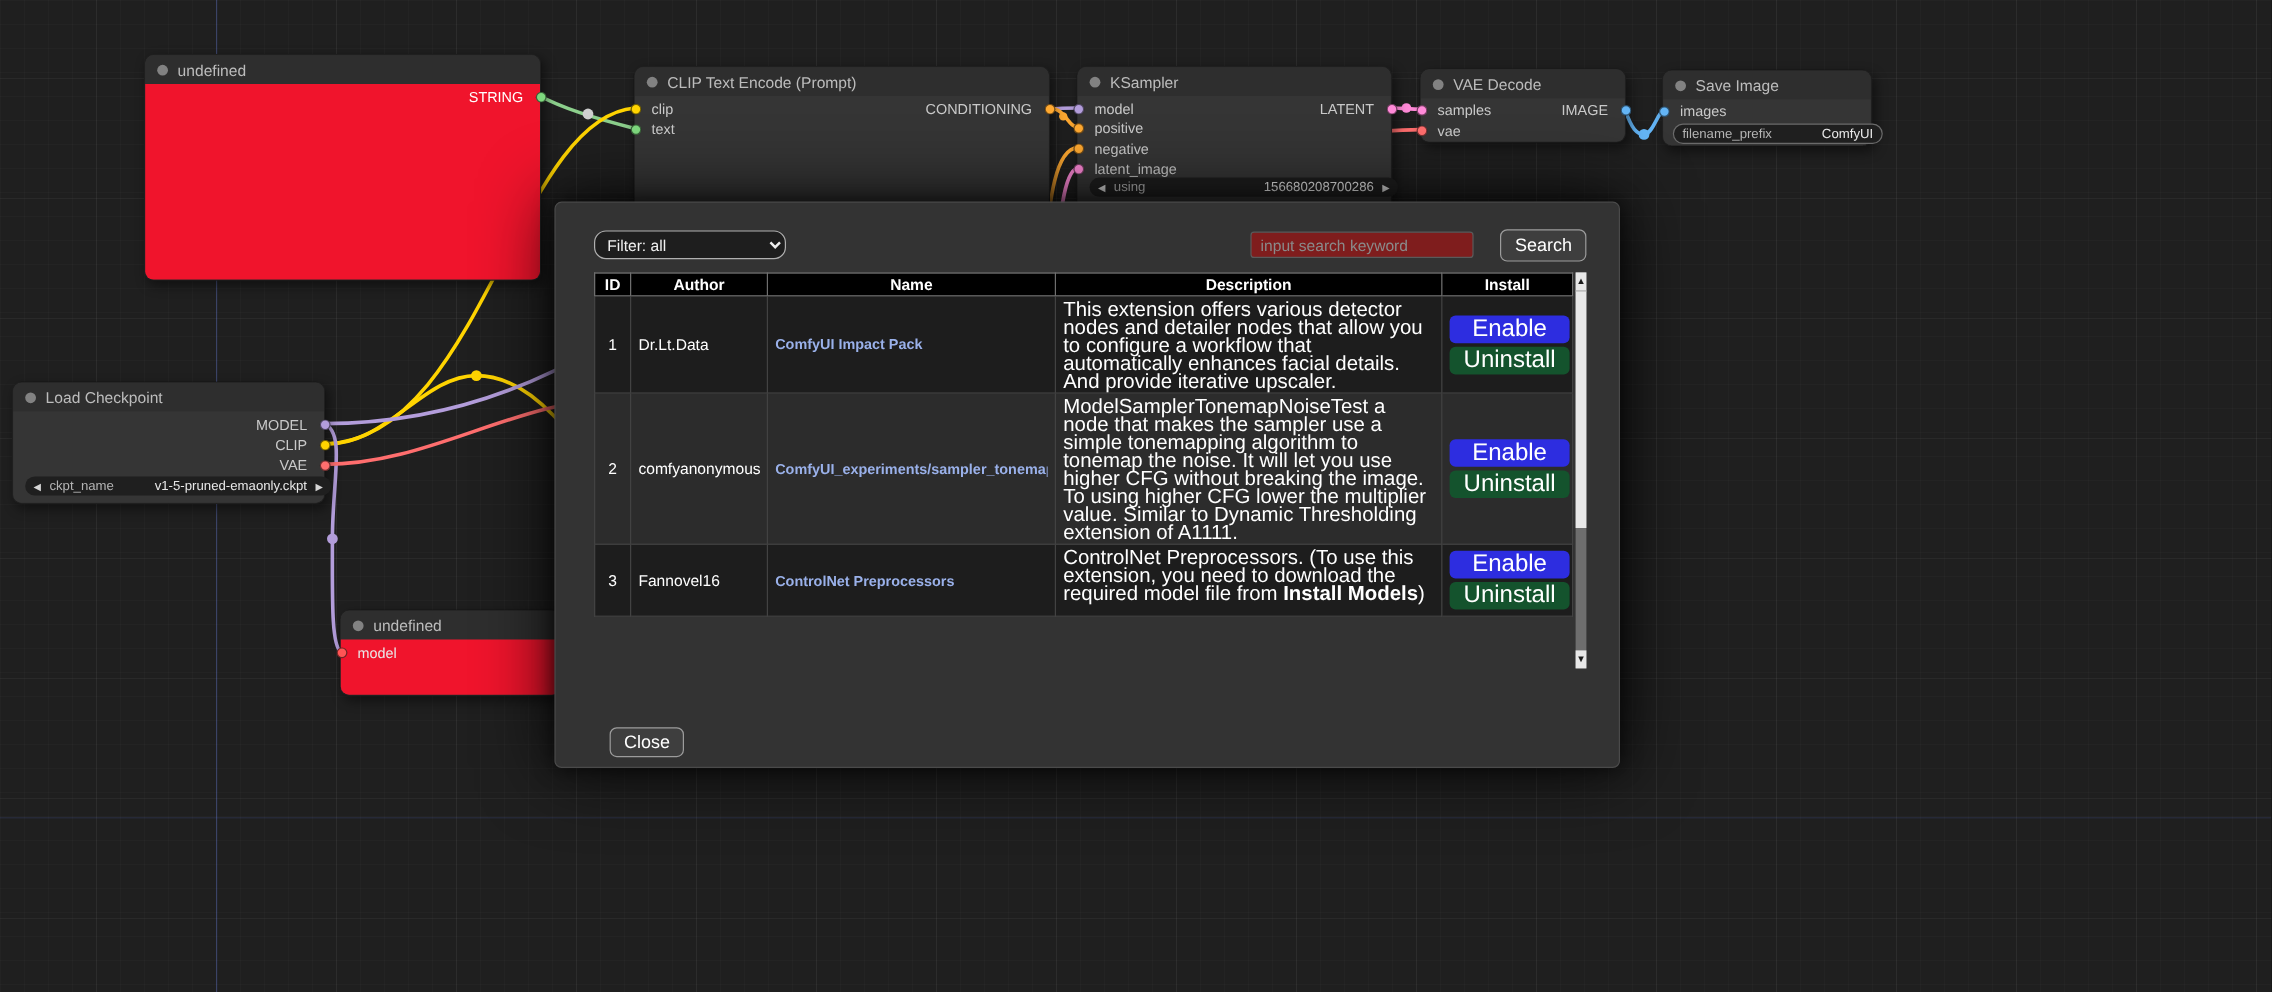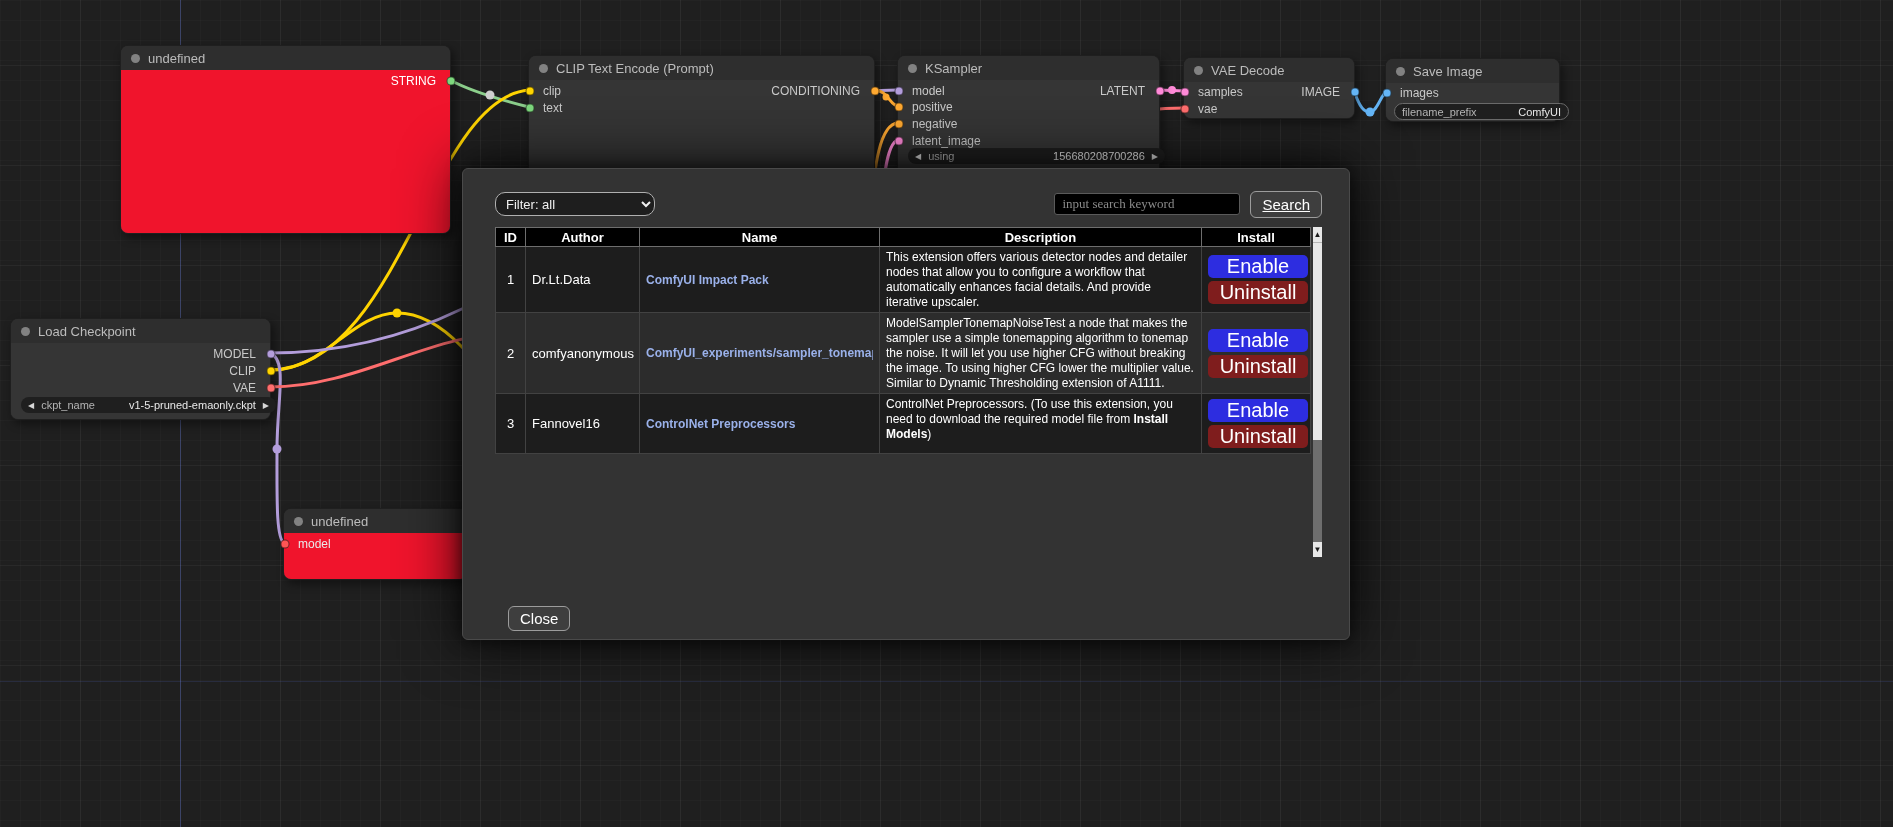--- a/index.html
+++ b/index.html
@@ -43,41 +43,41 @@
   .widget .wvalue{color:#e8e8e8;}
 
   
   .modal{position:absolute;left:462px;top:168px;width:888px;height:472px;z-index:10;
          background:#333;border:1px solid #4a4a4a;border-radius:6px;
          box-shadow:0 0 60px rgba(0,0,0,.85),0 0 16px rgba(0,0,0,.6);
          padding:22px 27px 0 32px;box-sizing:border-box;color:#fff;}
   .toolbar{display:flex;align-items:center;height:26px;margin-bottom:10px;}
   .filter-select{width:160px;height:24px;background:#1e1e1e;color:#f0f0f0;border:1px solid #b0b0b0;
          border-radius:10px;font-size:13px;padding:0 6px;font-family:inherit;}
-  .search-input{margin-left:auto;width:186px;height:22px;background:#000000;border:1px solid #5a5a5a;
-         color:#ddd;font-size:13px;padding:0 7px;border-radius:3px;box-sizing:border-box;font-family:Liberation Serif, serif;}
+  .search-input{margin-left:auto;width:186px;height:22px;background:#7f1d1d;border:1px solid #5a5a5a;
+         color:#ddd;font-size:13px;padding:0 7px;border-radius:3px;box-sizing:border-box;font-family:Liberation Sans, sans-serif;}
   .search-input::placeholder{color:#8a8a8a;}
   .btn-gray{height:27px;padding:0 11px;background:#3e3e3e;border:1px solid #9c9c9c;border-radius:6px;
          color:#fff;font-size:15px;font-family:inherit;cursor:pointer;}
-  .search-btn{margin-left:10px;text-decoration:underline;}
+  .search-btn{margin-left:22px;}
   .table-wrap{display:flex;height:330px;}
   table{border-collapse:collapse;table-layout:fixed;width:815px;align-self:flex-start;}
   thead th{background:#000;color:#fff;font-size:13px;font-weight:bold;border:1px solid #6e6e6e;padding:1px 4px;height:16px;}
   td{border:1px solid #424242;font-size:13px;color:#fff;padding:2px 6px;vertical-align:middle;}
   tbody tr:nth-child(odd) td{background:#1d1d1d;}
   tbody tr:nth-child(even) td{background:#2c2c2c;}
   .c-id{text-align:center;}
   .c-name a{color:#9ab1ea;font-weight:bold;font-size:12px;cursor:pointer;text-decoration:none;white-space:nowrap;
             overflow:hidden;display:block;}
-  .c-desc{font-size:12px;line-height:15px;vertical-align:top;padding-top:3px;}
+  .c-desc{font-size:17px;line-height:15px;vertical-align:top;padding-top:3px;}
   .c-install{text-align:center;}
   .btn-enable,.btn-uninstall{display:block;width:100px;height:23px;margin:3px auto;border:none;border-radius:5px;
             color:#fff;font-size:20px;line-height:21px;cursor:pointer;font-family:inherit;}
   .btn-enable{background:#2d2de0;}
-  .btn-uninstall{background:#7f1d1d;}
+  .btn-uninstall{background:#14532d;}
   .sb{width:14px;height:330px;margin-left:2px;display:flex;flex-direction:column;background:#6e6e6e;}
   .sb-btn{height:15px;background:#e8e8e8;color:#1a1a1a;font-size:8px;display:flex;align-items:center;
           justify-content:center;cursor:pointer;flex:0 0 auto;}
   .sb-thumb{height:197px;background:#e8e8e8;border-top:1px solid #b5b5b5;cursor:pointer;}
   .close-btn{position:absolute;left:45px;top:437px;height:25px;}
 </style>
 </head>
 <body>
 
 <div id="screen">

